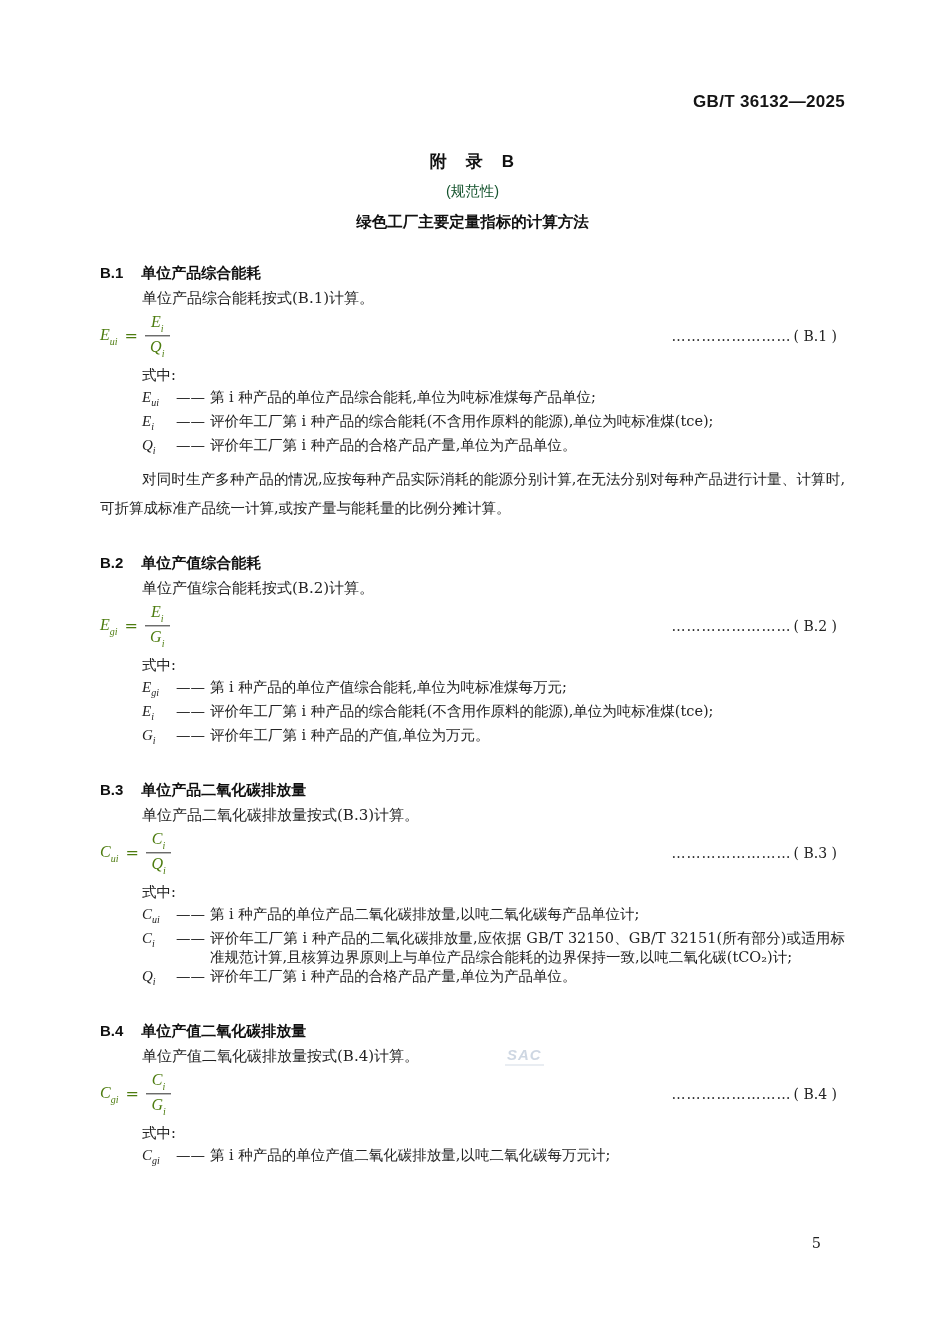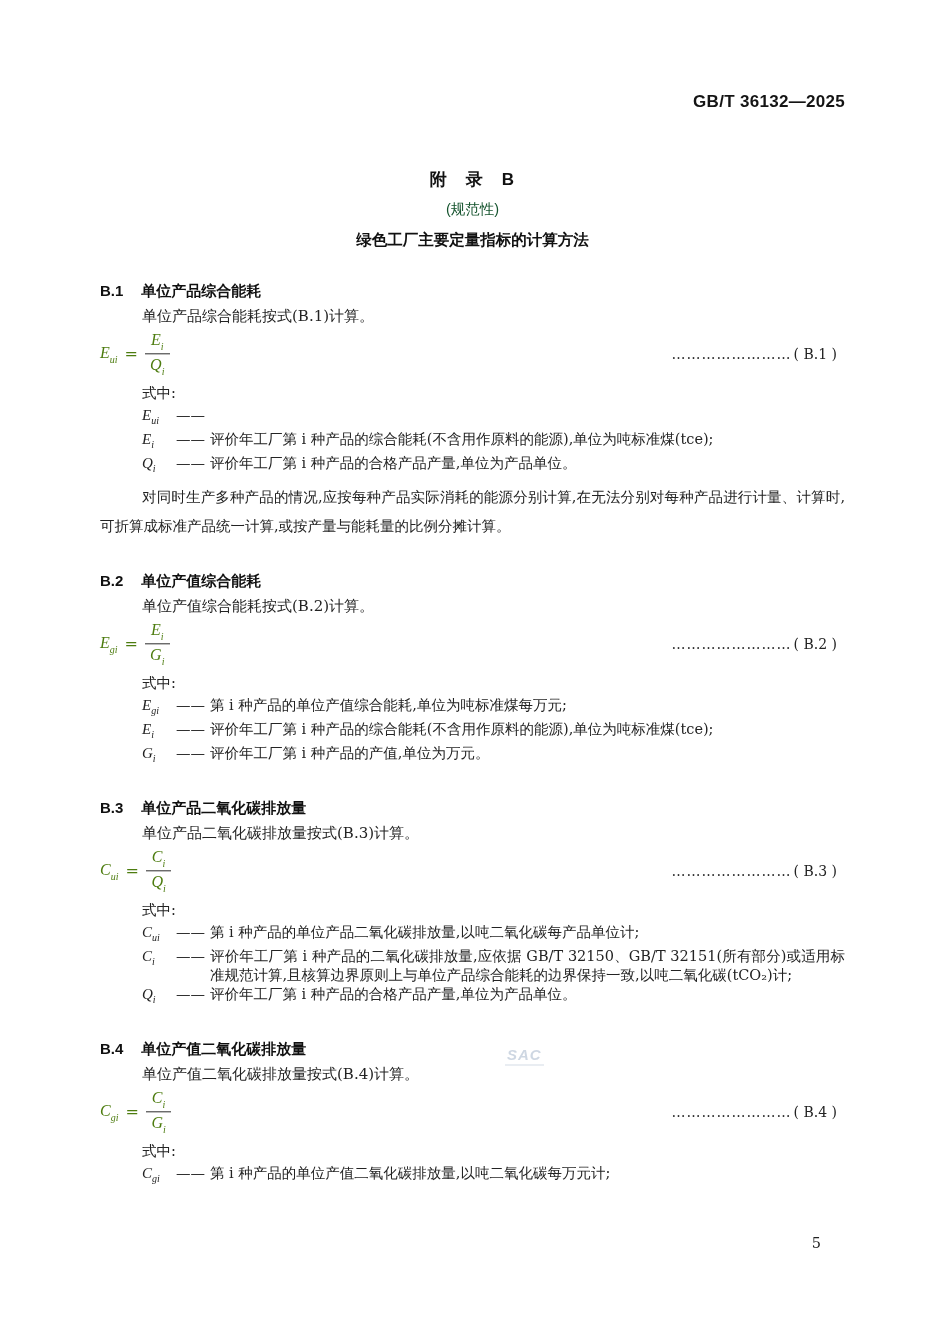--- a/index.html
+++ b/index.html
@@ -12,21 +12,21 @@
     font-family:"DejaVu Serif","Liberation Serif",serif;
     color:#262626;
     padding:92px 100px 0 100px;
   }
   .doc-number {
     text-align:right;
     font-family:"Liberation Sans","DejaVu Sans",sans-serif;
     font-weight:700; font-size:17px; color:#141414;
     letter-spacing:0.3px;
   }
-  .appendix { margin-top:56px; text-align:center; font-family:"Liberation Sans","DejaVu Sans",sans-serif; }
+  .appendix { margin-top:38px; text-align:center; font-family:"Liberation Sans","DejaVu Sans",sans-serif; }
   .appendix-line1 { font-size:17px; font-weight:700; color:#111; letter-spacing:1px; }
   .appendix-line2 { margin-top:9px; font-size:14.5px; font-weight:400; color:#14532d;text-align:center; }
   .appendix-line3 { margin-top:11px; font-size:15.5px; font-weight:700; color:#111; }
 
   .sec { margin-top:16px; }
   .sec-heading {
     font-family:"Liberation Sans","DejaVu Sans",sans-serif;
     font-size:15px; font-weight:700; color:#101010;
     line-height:19px; padding-top:14px;
   }
@@ -100,20 +100,21 @@
       </div>
       <div class="formula-ref">
         <span class="dots">……………………</span><span class="fref">( B.1 )</span>
       </div>
     </div>
     <div class="where">式中:</div>
     <div class="defs">
       <div class="def">
         <span class="def-sym"><span>E</span><sub class="msub">ui</sub></span>
         <span class="def-dash">——</span>
+        <span class="def-text">第 i 种产品的单位产品综合能耗,单位为吨标准煤每产品单位;</span>
       </div>
       <div class="def">
         <span class="def-sym"><span>E</span><sub class="msub">i</sub></span>
         <span class="def-dash">——</span>
         <span class="def-text">评价年工厂第 i 种产品的综合能耗(不含用作原料的能源),单位为吨标准煤(tce);</span>
       </div>
       <div class="def">
         <span class="def-sym"><span>Q</span><sub class="msub">i</sub></span>
         <span class="def-dash">——</span>
         <span class="def-text">评价年工厂第 i 种产品的合格产品产量,单位为产品单位。</span>

